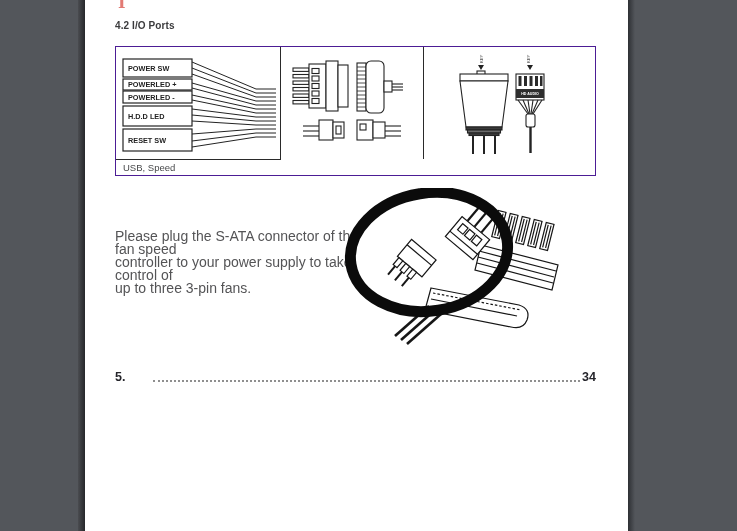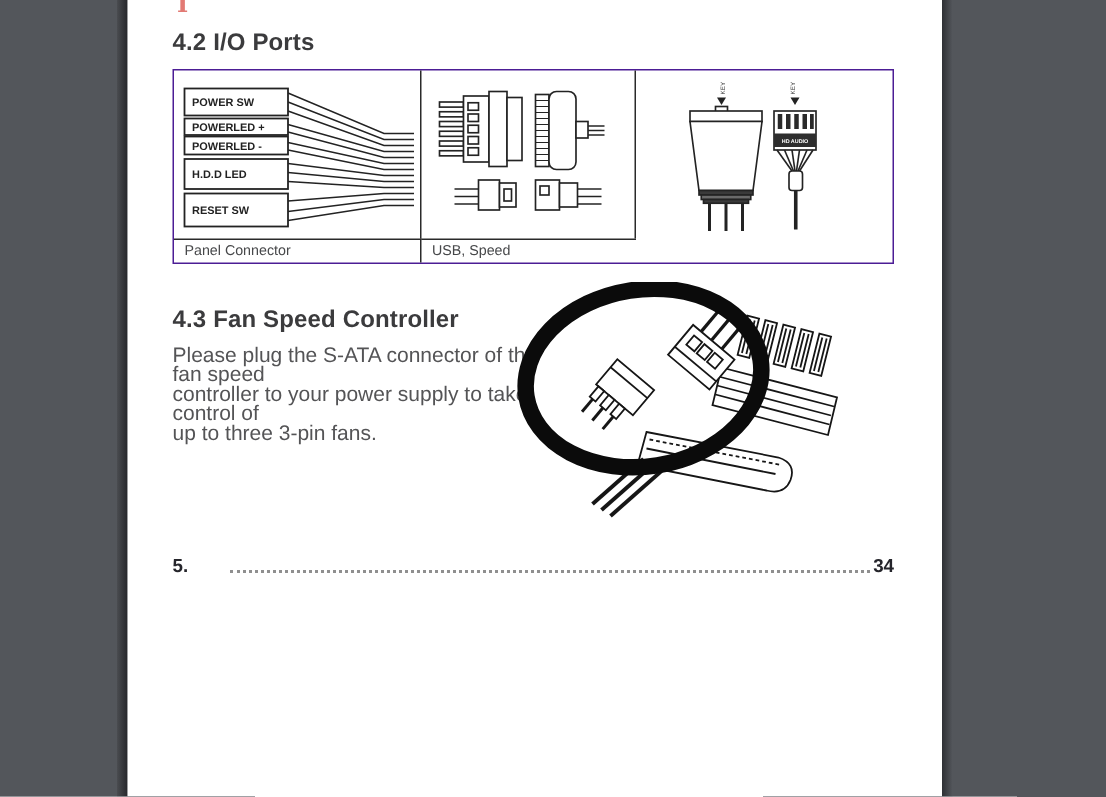--- a/index.html
+++ b/index.html
@@ -18,21 +18,21 @@
     background:linear-gradient(to right, #2e3034, #53565b); }
 
   .cursor-glyph {
     position:absolute; left:33px; top:-7px;
     font-family:"DejaVu Serif", serif; font-weight:bold; font-size:16px;
     color:#db5a52; opacity:.8;
   }
 
   .h-section {
     position:absolute; left:30px;
-    font-size:16px; font-weight:bold; color:#3b3b3d; letter-spacing:.1px;
+    font-size:10px; font-weight:bold; color:#3b3b3d; letter-spacing:.1px;
   }
   .h-io  { top:20px; }
   .h-fan { top:205px; }
 
   .io-table {
     position:absolute; left:30px; top:46px; width:481px; height:130px;
     border:1px solid #4c1d95; display:grid;
     grid-template-columns:165px 143px 171px;
     grid-template-rows:112px 16px;
   }
@@ -200,25 +200,23 @@
             <line x1="104" y1="53" x2="106" y2="67"></line>
               <line x1="109" y1="53" x2="107" y2="67"></line>
             <line x1="114" y1="53" x2="108" y2="67"></line>
               <line x1="118" y1="53" x2="109" y2="67"></line>
             <rect x="102" y="67" width="9" height="13" rx="2"></rect>
             <line x1="106.5" y1="80" x2="106.5" y2="106" stroke-width="2.4"></line>
           </g>
         </svg>
       </div>
 
-      <div class="io-cap">Panel Connector</div>
       <div class="io-cap last">USB, Speed</div>
     </div>
 
-    <div class="h-section h-fan">4.3  Fan Speed Controller</div>
 
     <div class="para">
       <div>Please plug the S-ATA connector of the fan speed</div>
       <div>controller to your power supply to take control of</div>
       <div>up to three 3-pin fans.</div>
     </div>
 
     <svg class="fan-art" viewBox="0 0 230 160">
       <g stroke="#161616" stroke-width="1.2" fill="#fff">
 

